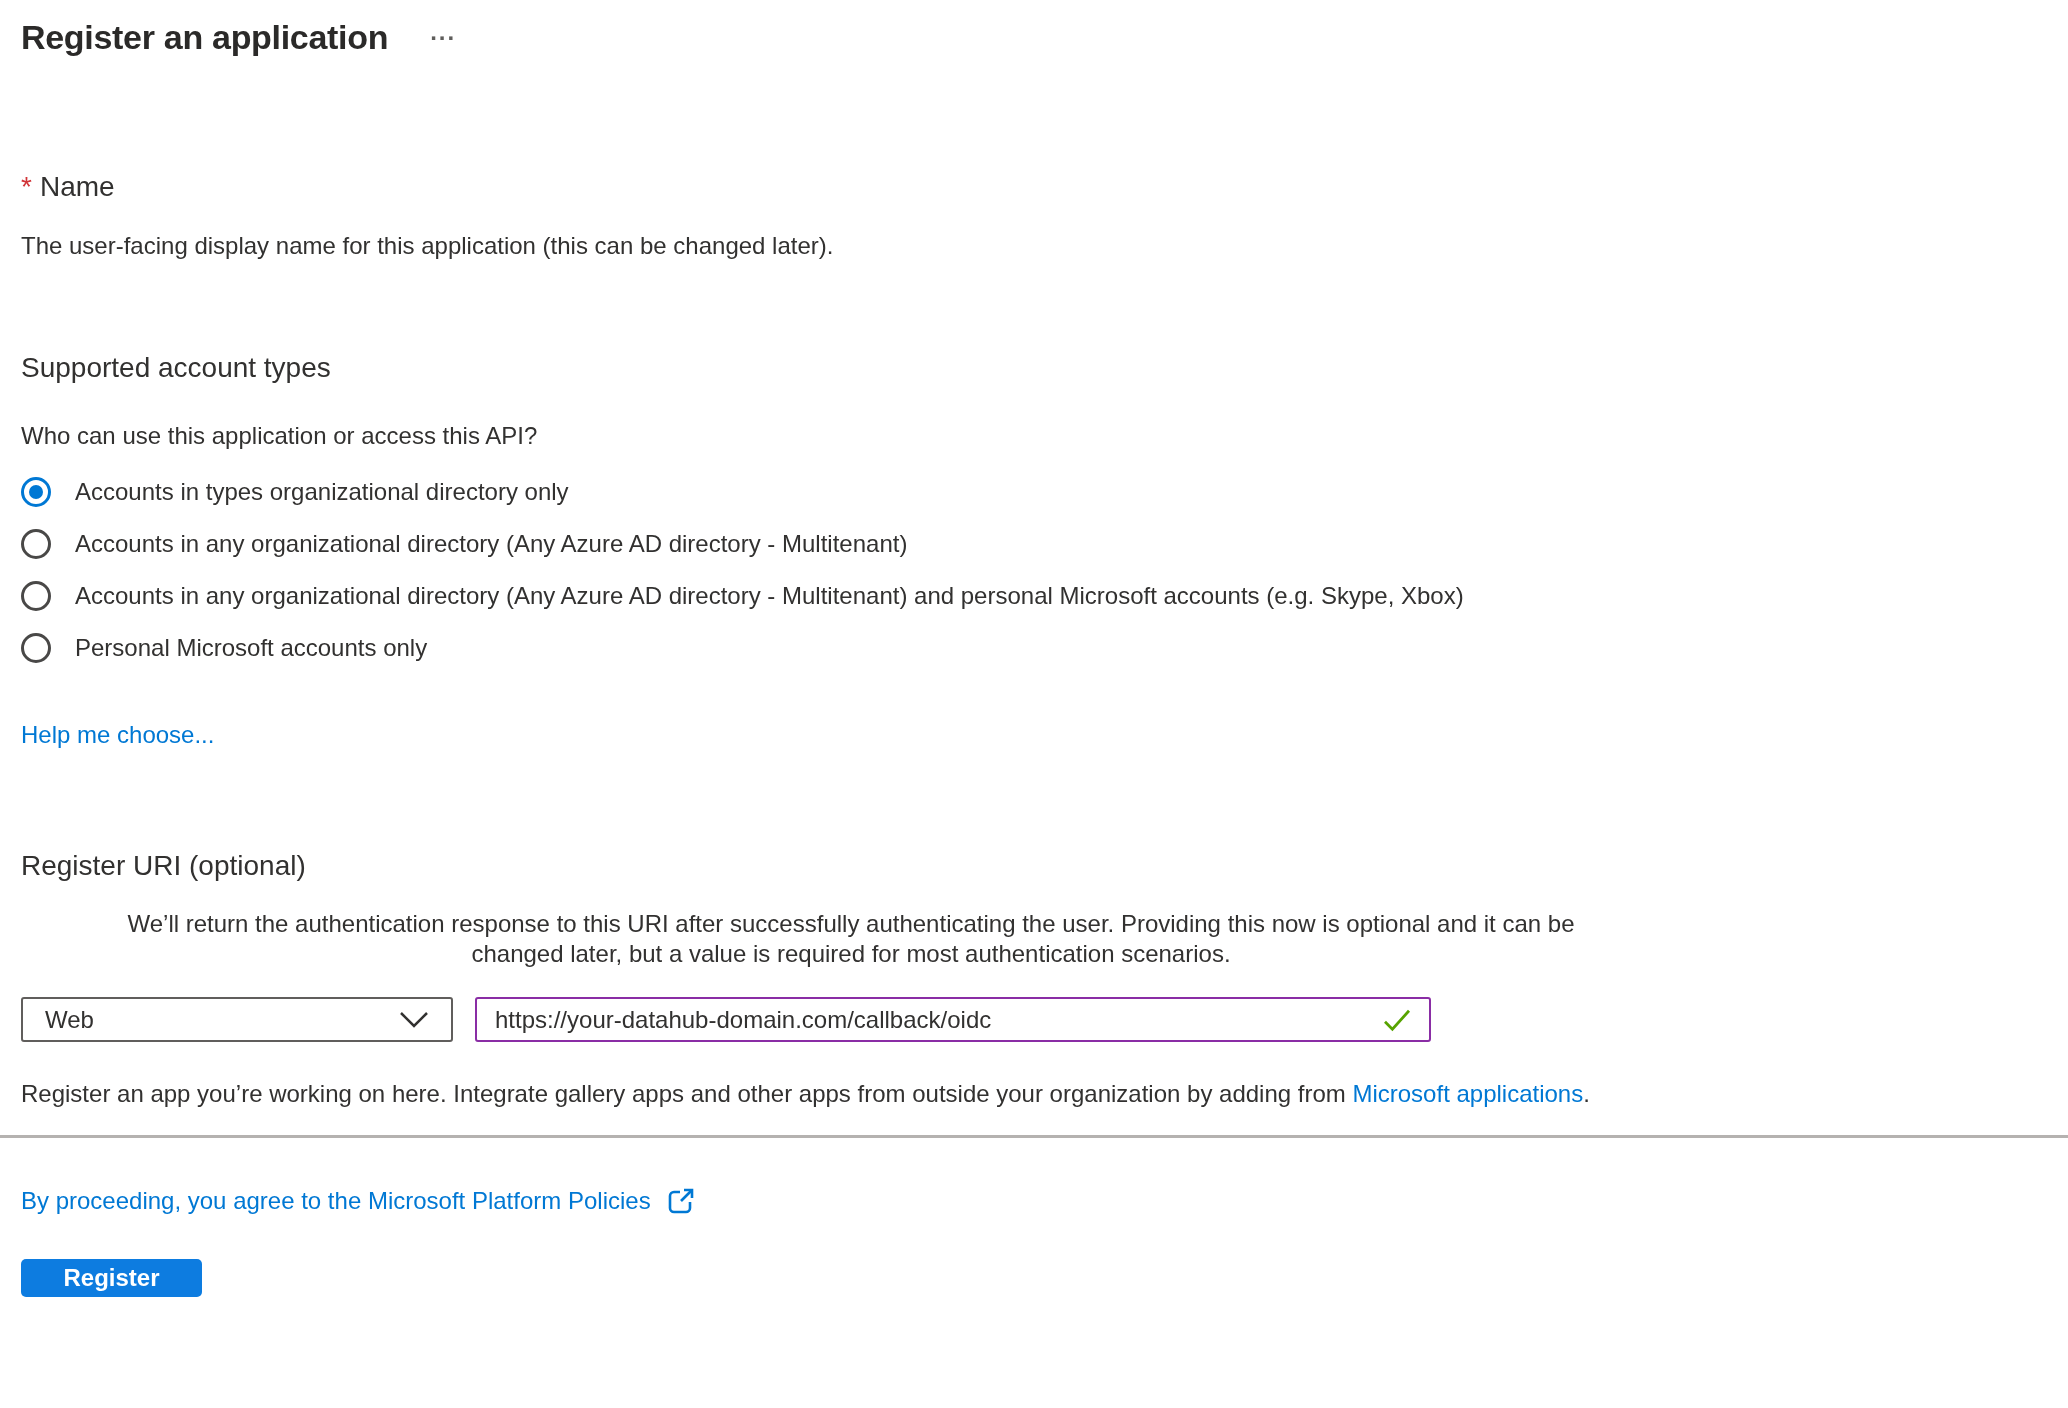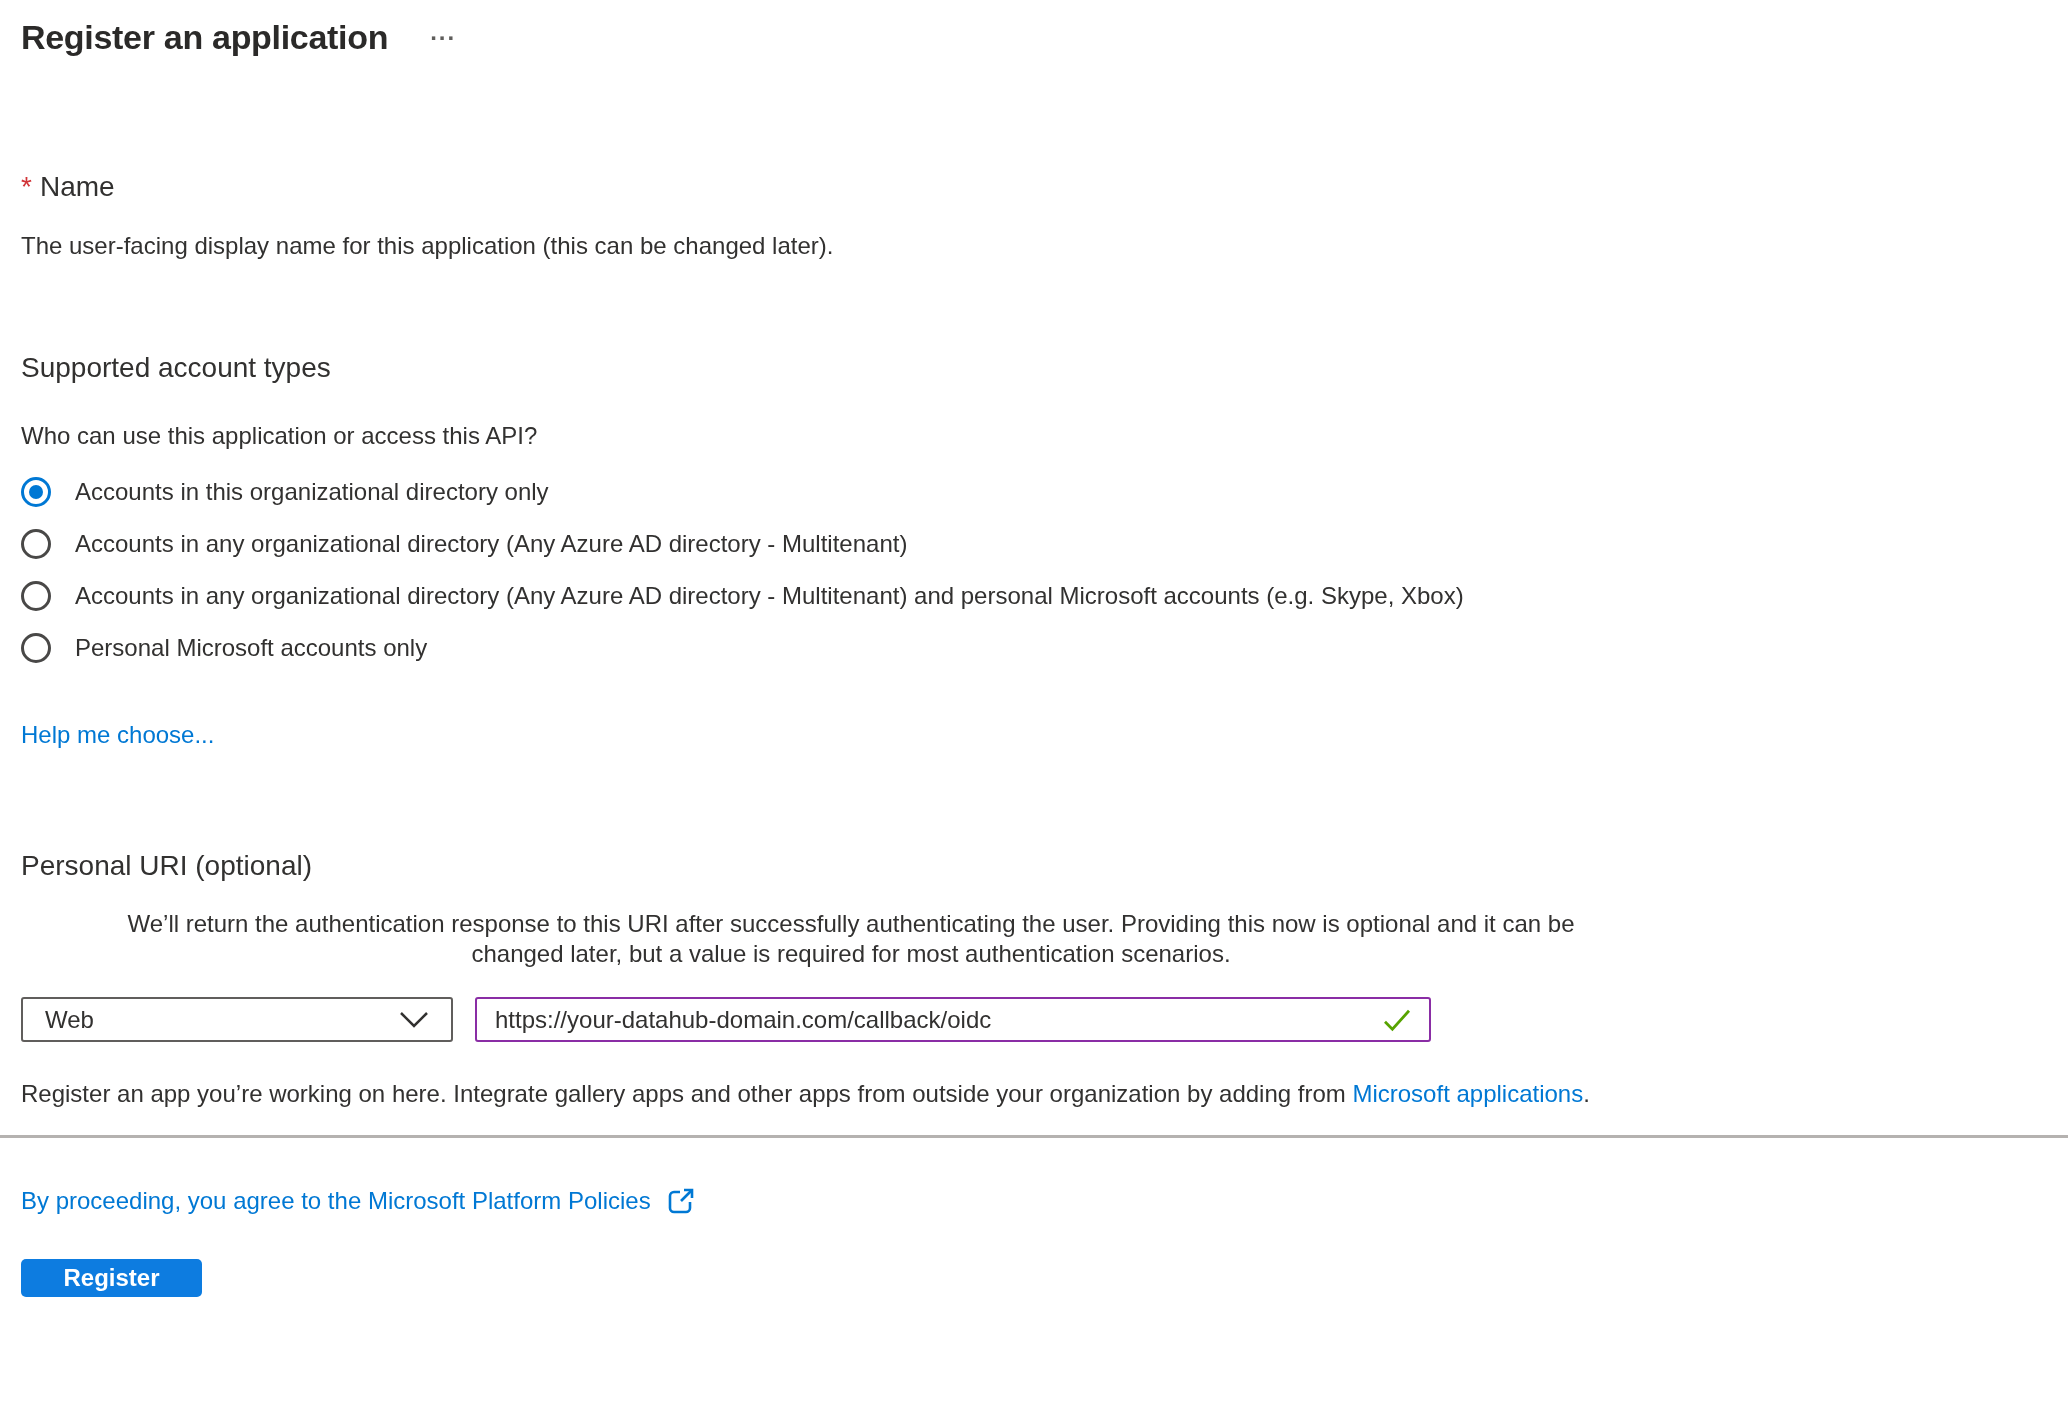--- a/index.html
+++ b/index.html
@@ -118,40 +118,40 @@
   <div class="body-text name-desc">The user-facing display name for this application (this can be changed later).</div>
 
 
   
   <div class="section-heading account-heading">Supported account types</div>
   <div class="body-text account-question">Who can use this application or access this API?</div>
 
   <div class="radio-group">
     <div class="radio-row selected">
       <span class="radio-circle"></span>
-      <span class="radio-label">Accounts in this organizational directory only</span>
+      <span class="radio-label">Accounts in types organizational directory only</span>
     </div>
     <div class="radio-row">
       <span class="radio-circle"></span>
       <span class="radio-label">Accounts in any organizational directory (Any Azure AD directory - Multitenant)</span>
     </div>
     <div class="radio-row">
       <span class="radio-circle"></span>
       <span class="radio-label">Accounts in any organizational directory (Any Azure AD directory - Multitenant) and personal Microsoft accounts (e.g. Skype, Xbox)</span>
     </div>
     <div class="radio-row">
       <span class="radio-circle"></span>
       <span class="radio-label">Personal Microsoft accounts only</span>
     </div>
   </div>
 
   <a class="link help-link">Help me choose...</a>
 
   
-  <div class="section-heading redirect-heading">Personal URI (optional)</div>
+  <div class="section-heading redirect-heading">Register URI (optional)</div>
   <div class="body-text redirect-desc">
     <span class="line">We’ll return the authentication response to this URI after successfully authenticating the user. Providing this now is optional and it can be</span>
     <span class="line">changed later, but a value is required for most authentication scenarios.</span>
   </div>
 
   <div class="uri-row">
     <div class="platform-select">
       <span>Web</span>
       <svg width="30" height="18" viewBox="0 0 30 18">
         <polyline points="2,2 15,15 28,2" fill="none" stroke="#323130" stroke-width="2.5"></polyline>

